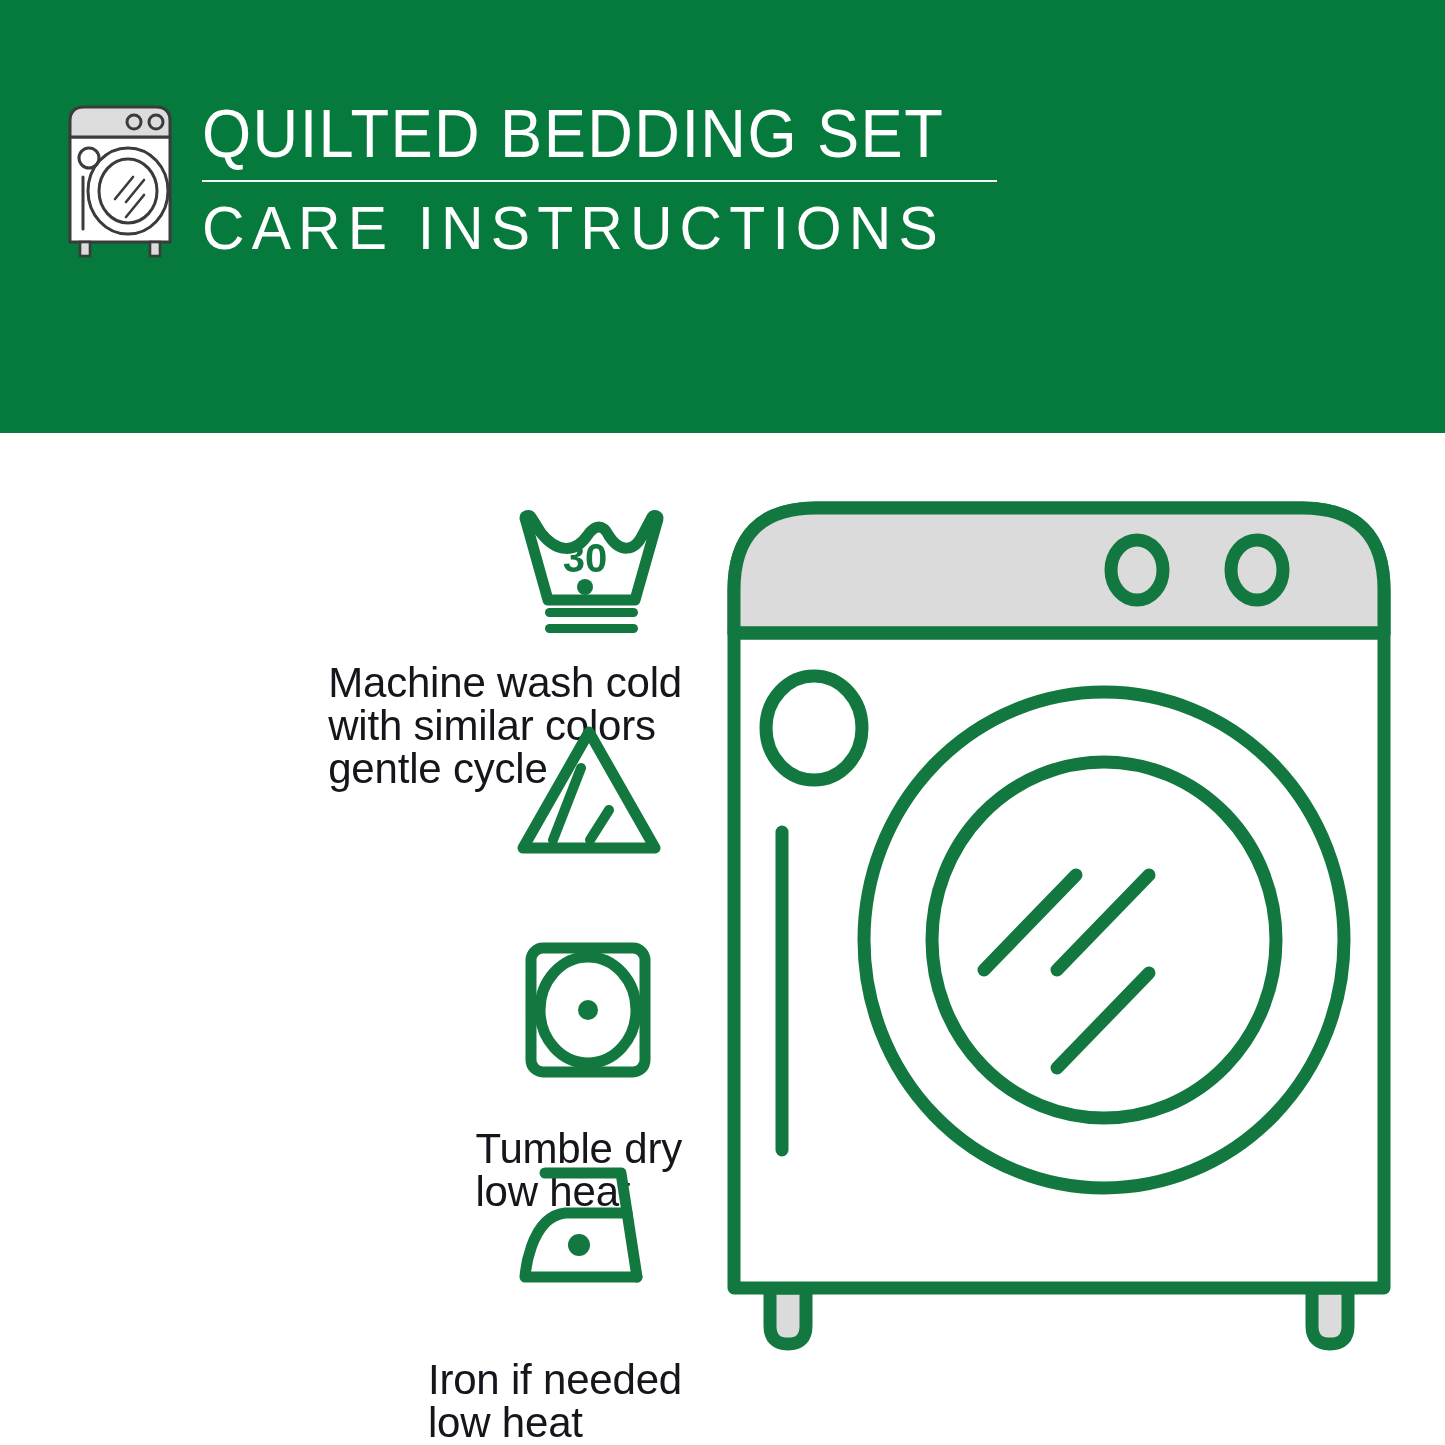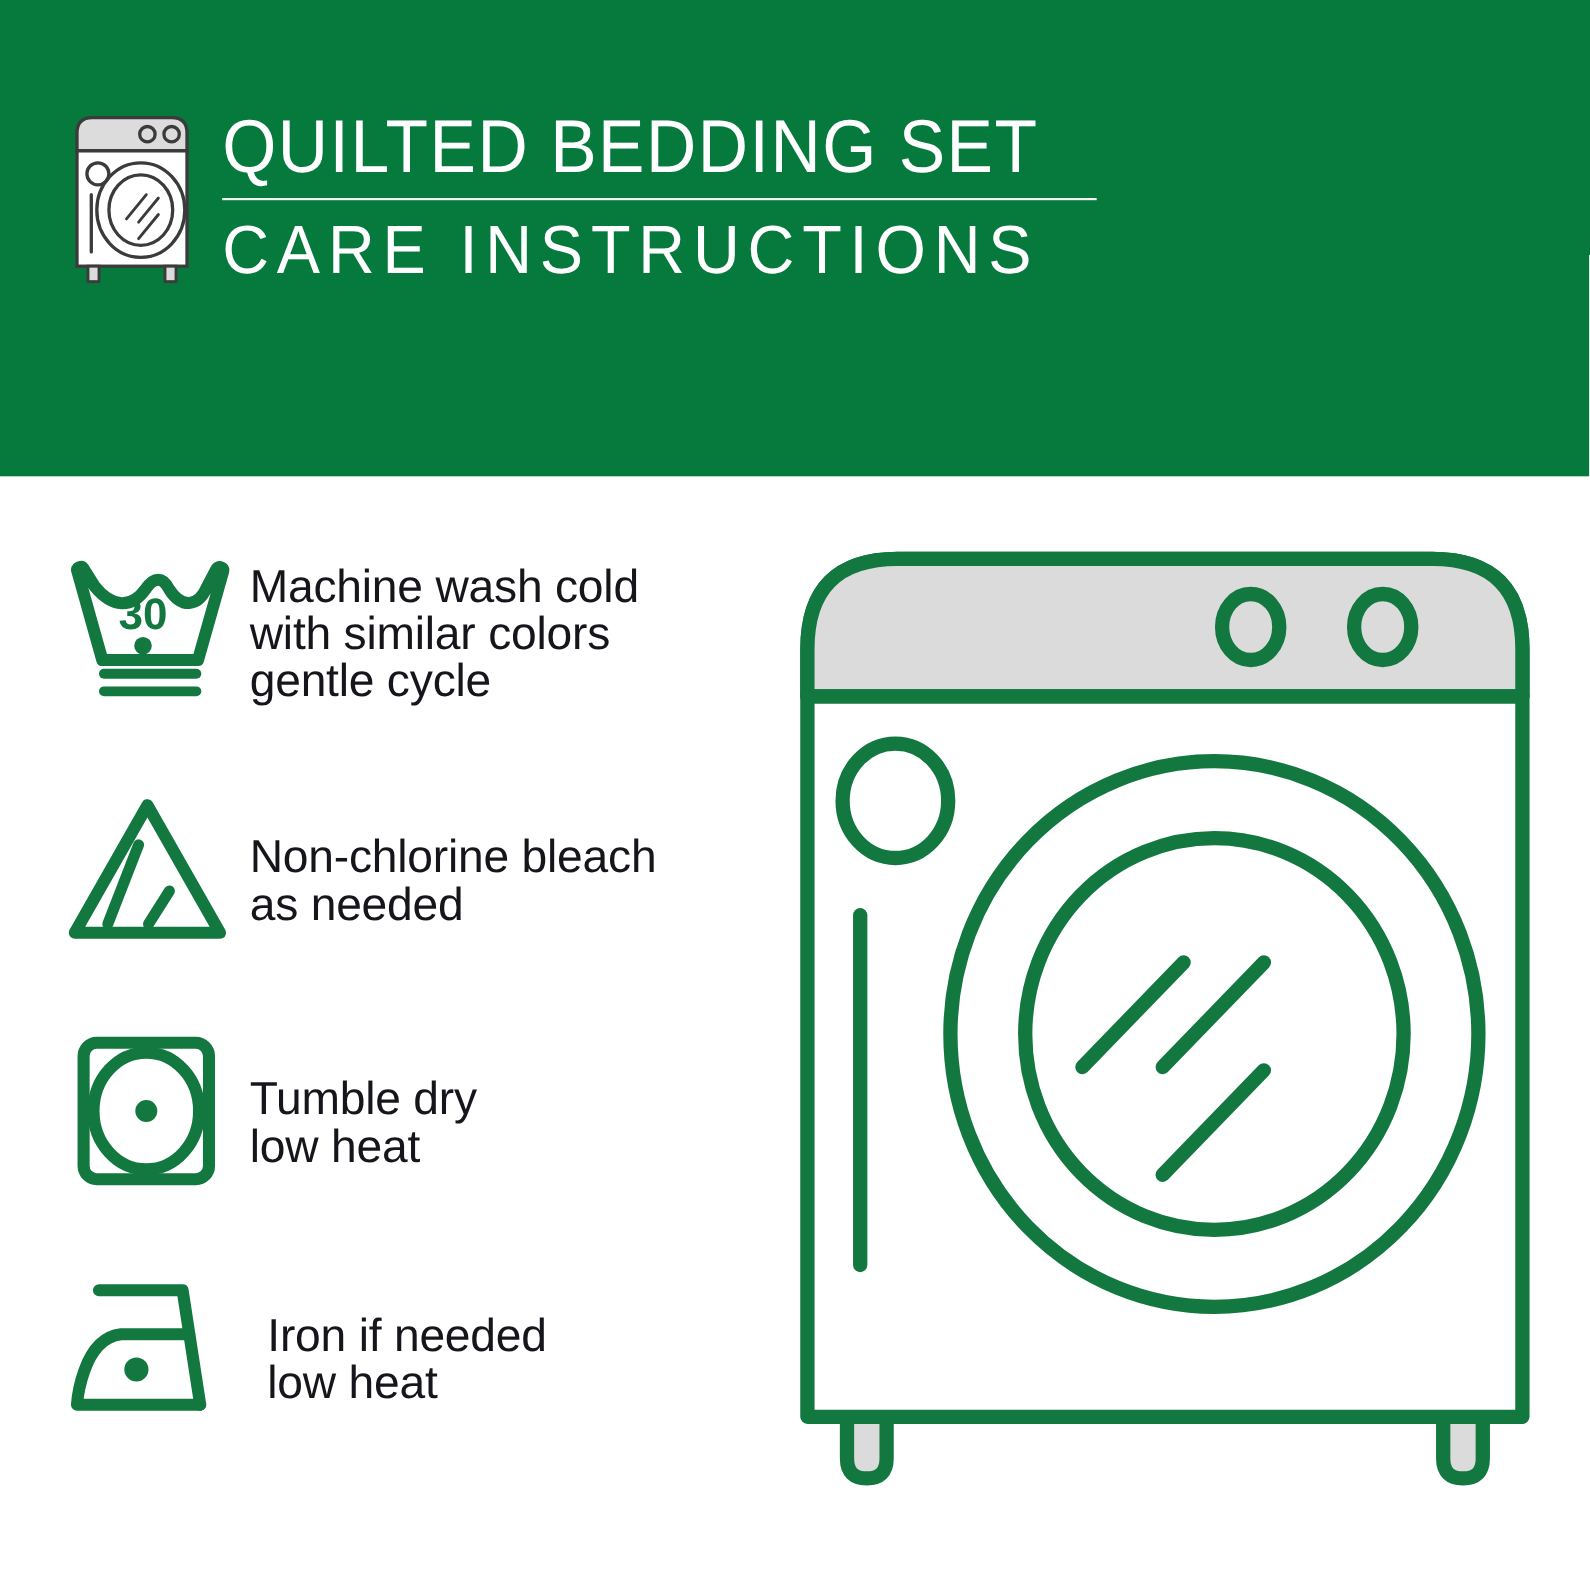--- a/index.html
+++ b/index.html
@@ -86,22 +86,22 @@
     left: 0;
     top: 345px;
     width: 700px;
     height: 1100px;
   }
   .care-row {
     position: absolute;
     left: 62px;
     width: 620px;
     display: flex;
-    flex-direction: row;
-    align-items: flex-start;
+    flex-direction: column;
+    align-items: flex-end;
   }
   .care-symbol {
     flex: 0 0 auto;
     width: 165px;
     height: 150px;
     display: flex;
     align-items: center;
     justify-content: flex-start;
   }
   .care-text {
@@ -202,22 +202,20 @@
       <div class="care-symbol">
         <svg viewBox="0 0 150 140" width="150" height="140" xmlns="http://www.w3.org/2000/svg">
 
           <path d="M72 12 L138 128 L6 128 Z" fill="none" stroke="#13783F" stroke-width="11" stroke-linejoin="round" stroke-linecap="round"></path>
 
           <line x1="64" y1="48" x2="36" y2="120" stroke="#13783F" stroke-width="10" stroke-linecap="round"></line>
 
           <line x1="92" y1="90" x2="73" y2="120" stroke="#13783F" stroke-width="10" stroke-linecap="round"></line>
         </svg>
       </div>
-      <div class="care-text">Non-chlorine bleach
-as needed</div>
     </div>
 
     <div class="care-row" id="row-2">
       <div class="care-symbol">
         <svg viewBox="0 0 150 140" width="150" height="140" xmlns="http://www.w3.org/2000/svg">
 
           <rect x="14" y="8" width="114" height="124" rx="12" ry="12" fill="none" stroke="#13783F" stroke-width="11"></rect>
 
           <ellipse cx="71" cy="70" rx="48" ry="53" fill="none" stroke="#13783F" stroke-width="11"></ellipse>
 

